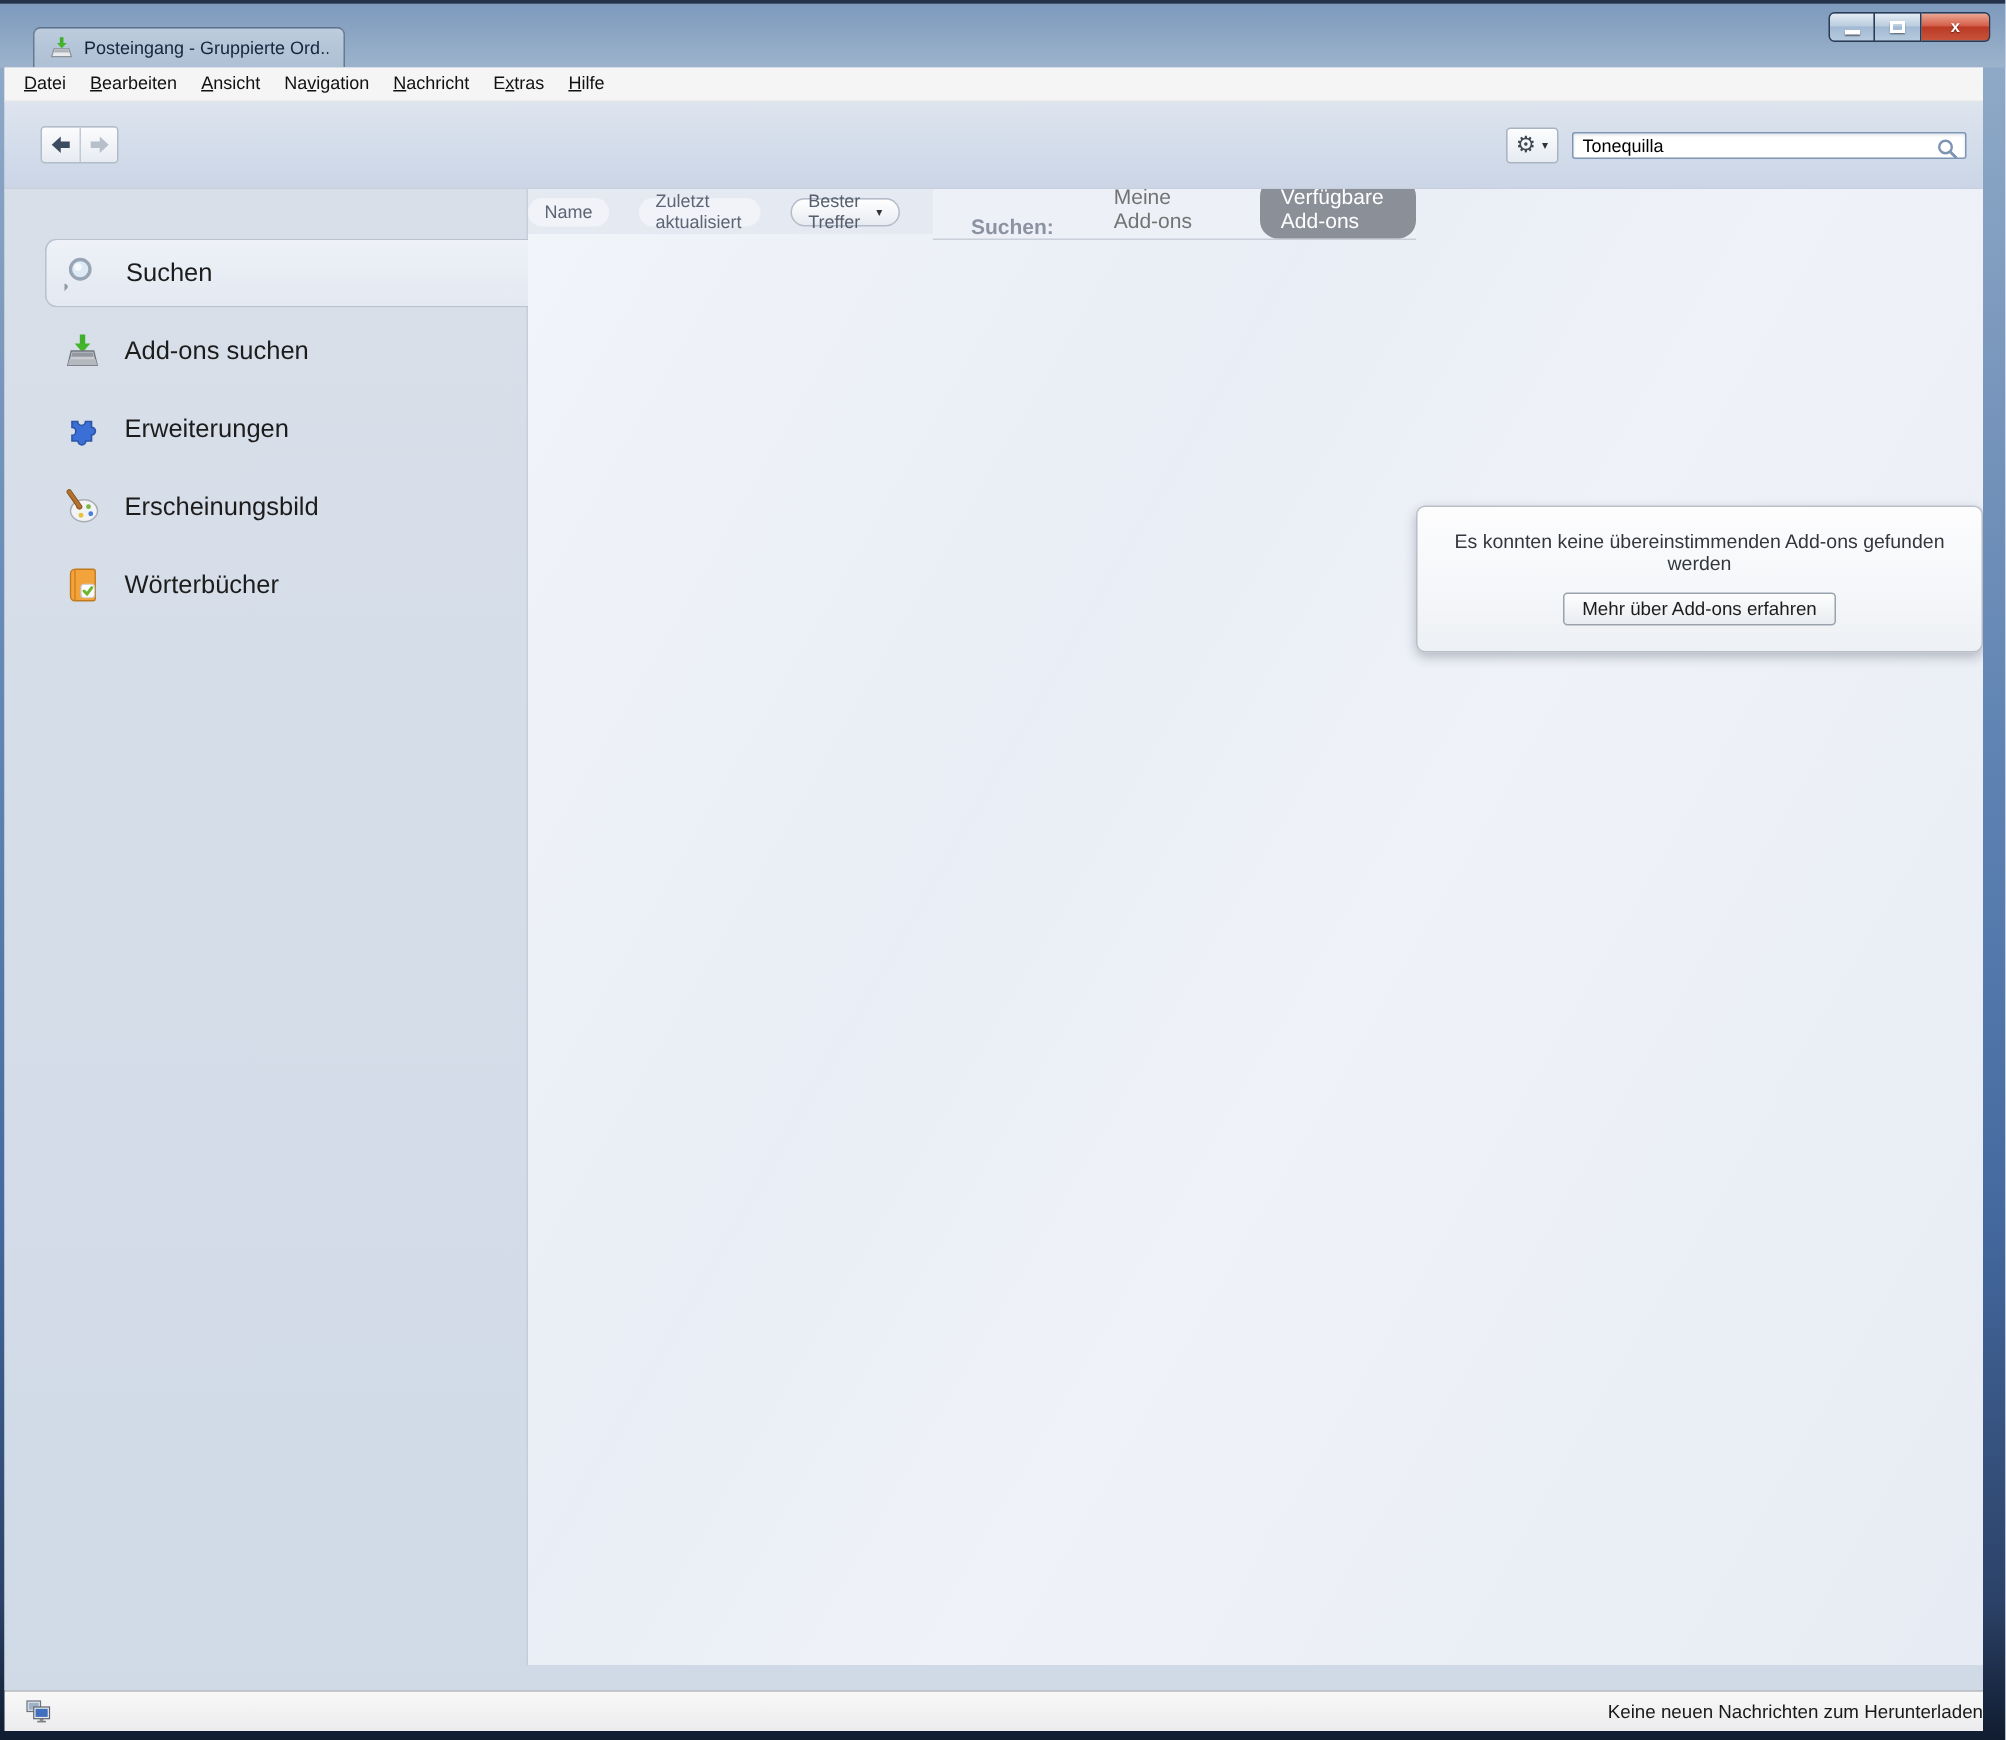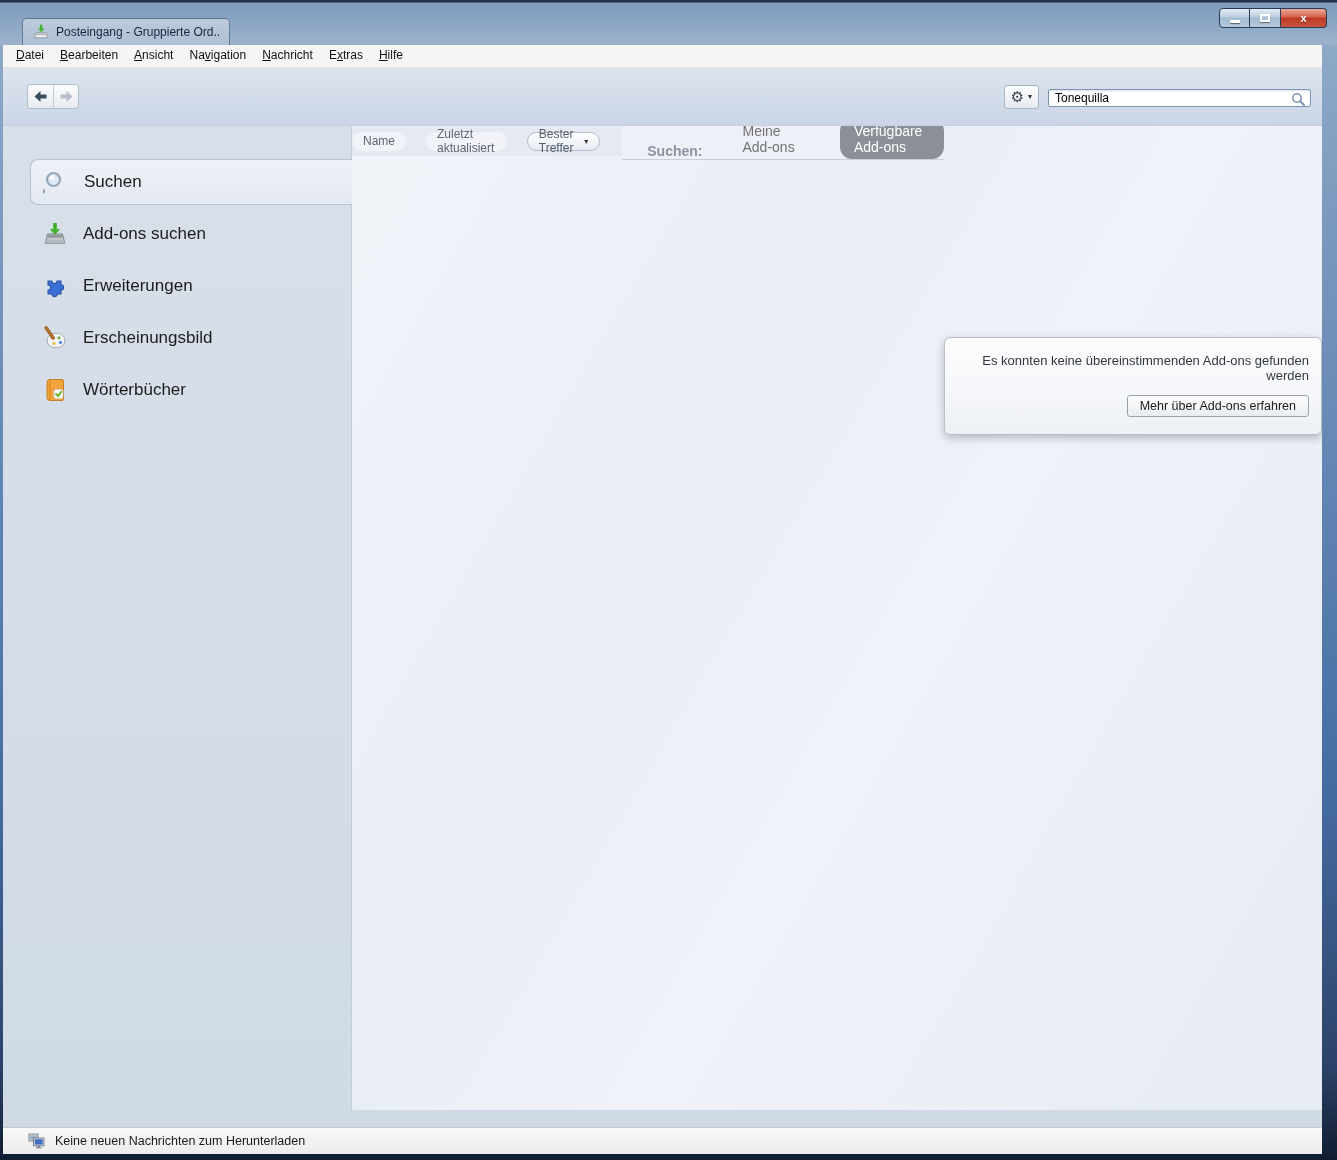--- a/index.html
+++ b/index.html
@@ -84,29 +84,29 @@
     border:1px solid #b4bcc9; color:#555e6e; }
   .filter-row { height:34px; display:flex; align-items:flex-end; gap:26px; padding-left:25px;
     background:#edf0f6; border-bottom:1px solid #c9ced8; }
   .filter-label { font-size:14px; font-weight:bold; color:#8b93a3; }
   .filter-opt { font-size:14px; color:#737373; padding:4px 14px; border-radius:12px; }
   .filter-opt.selected { background:#8b8f97; color:#fff; }
 
   .empty-area { flex:1; display:flex; justify-content:center; align-items:flex-start; }
   .popup { margin-top:211px; width:378px; border:1px solid #b9bec7; border-radius:6px;
     background:linear-gradient(180deg,#fdfdfe 0%,#f3f5f8 70%,#edf0f4 100%);
-    box-shadow:0 3px 8px rgba(40,50,70,.3); padding:15px 12px 17px; text-align:right; }
+    box-shadow:0 3px 8px rgba(40,50,70,.3); padding:15px 12px 17px; text-align:center; }
   .popup-msg { font-size:13px; color:#33373d; margin-bottom:12px; }
   .popup-btn { font-size:12.5px; color:#1c1c1c; padding:3px 12px; border:1px solid #9aa2ad;
     border-radius:3px; background:linear-gradient(180deg,#fdfdfd,#e9ecf0); display:inline-block; }
 
   
   .statusbar { position:absolute; left:3px; right:15px; bottom:6px; height:27px;
     background:linear-gradient(180deg,#f8f8f8,#ececee); border-top:1px solid #c9c9cc;
-    display:flex; align-items:center; gap:10px; padding-left:25px; }
+    display:flex; align-items:center; gap:10px; padding-left:14px;justify-content:space-between; }
   .status-text { font-size:12.5px; color:#1a1a1a; }
 </style>
 </head>
 <body>
 
 <div class="frame">
 
   <div class="titlebar">
     <div class="tab inactive">
       <svg class="tab-icon" width="16" height="16" viewBox="0 0 16 16">

